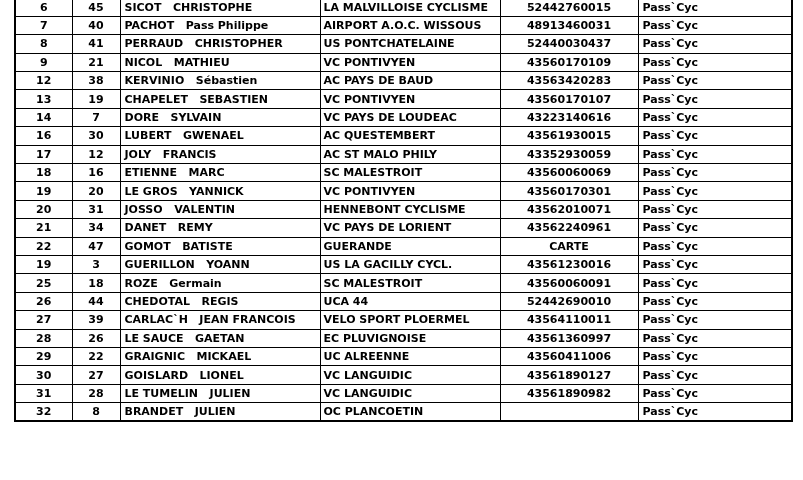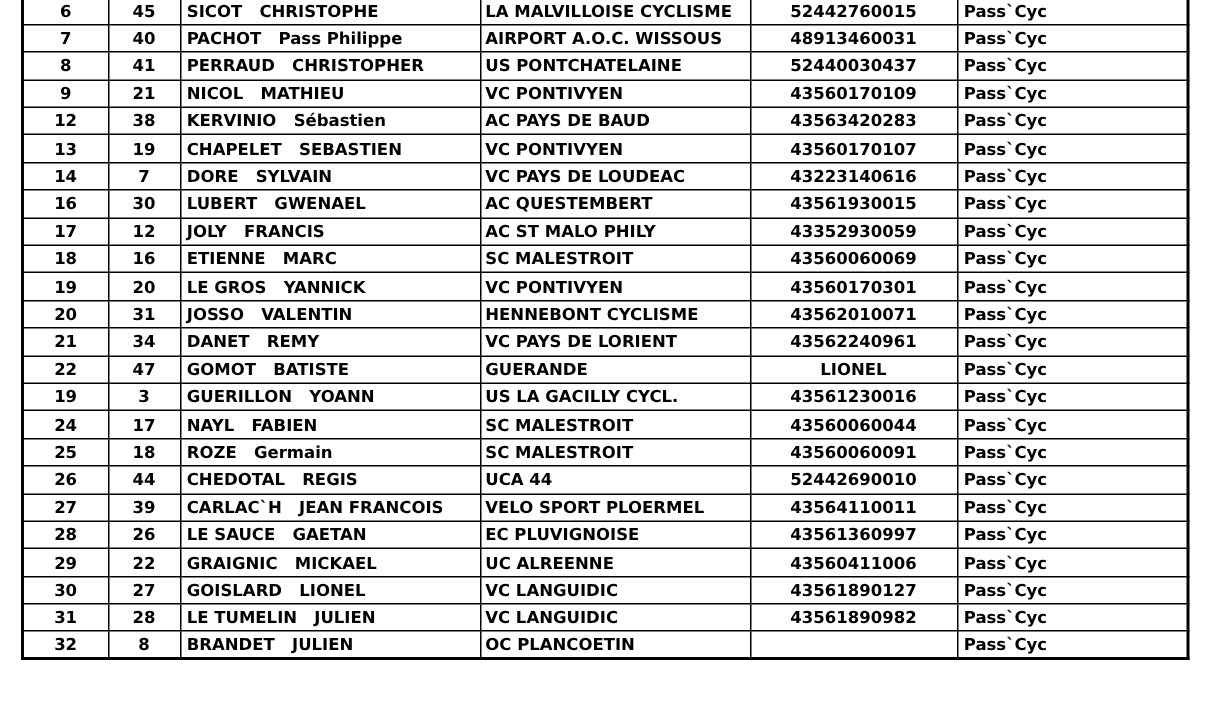--- a/index.html
+++ b/index.html
@@ -163,41 +163,33 @@
     <td class="c-club">VC PAYS DE LORIENT</td>
     <td class="c-license">43562240961</td>
     <td class="c-cat">Pass`Cyc</td>
   </tr>
 
   <tr>
     <td class="c-rank">22</td>
     <td class="c-bib">47</td>
     <td class="c-name">GOMOT   BATISTE</td>
     <td class="c-club">GUERANDE</td>
-    <td class="c-license">LIONEL</td>
+    <td class="c-license">CARTE</td>
     <td class="c-cat">Pass`Cyc</td>
   </tr>
 
   <tr>
     <td class="c-rank">19</td>
     <td class="c-bib">3</td>
     <td class="c-name">GUERILLON   YOANN</td>
     <td class="c-club">US LA GACILLY CYCL.</td>
     <td class="c-license">43561230016</td>
     <td class="c-cat">Pass`Cyc</td>
   </tr>
 
-  <tr>
-    <td class="c-rank">24</td>
-    <td class="c-bib">17</td>
-    <td class="c-name">NAYL   FABIEN</td>
-    <td class="c-club">SC MALESTROIT</td>
-    <td class="c-license">43560060044</td>
-    <td class="c-cat">Pass`Cyc</td>
-  </tr>
 
   <tr>
     <td class="c-rank">25</td>
     <td class="c-bib">18</td>
     <td class="c-name">ROZE   Germain</td>
     <td class="c-club">SC MALESTROIT</td>
     <td class="c-license">43560060091</td>
     <td class="c-cat">Pass`Cyc</td>
   </tr>
 

